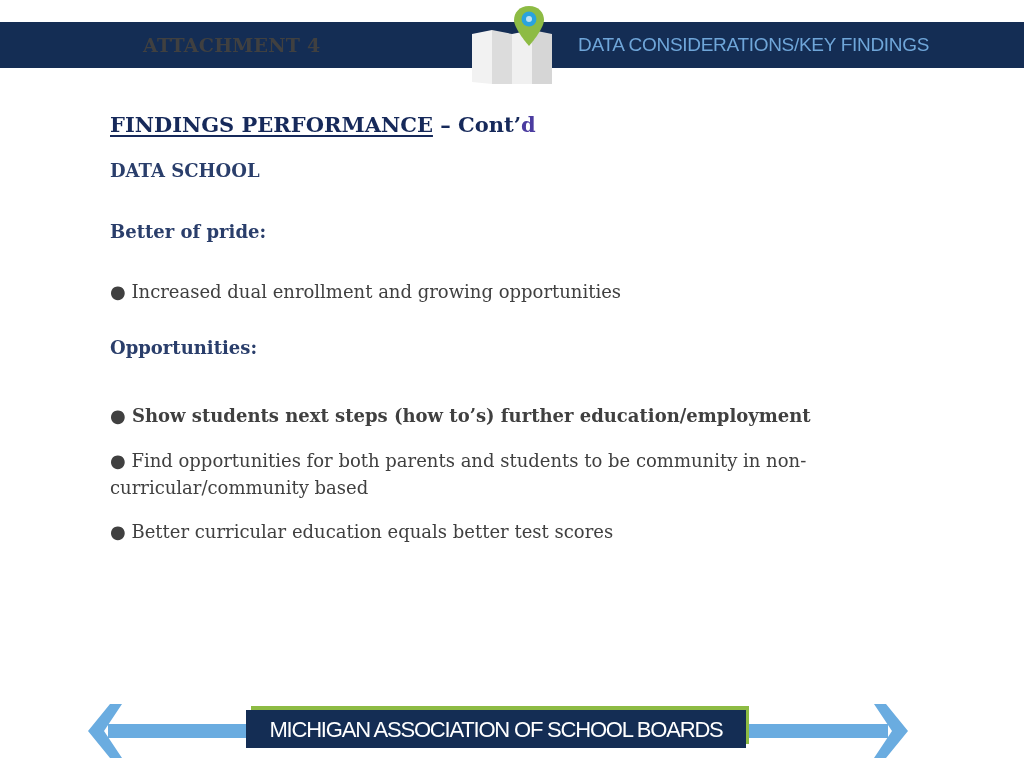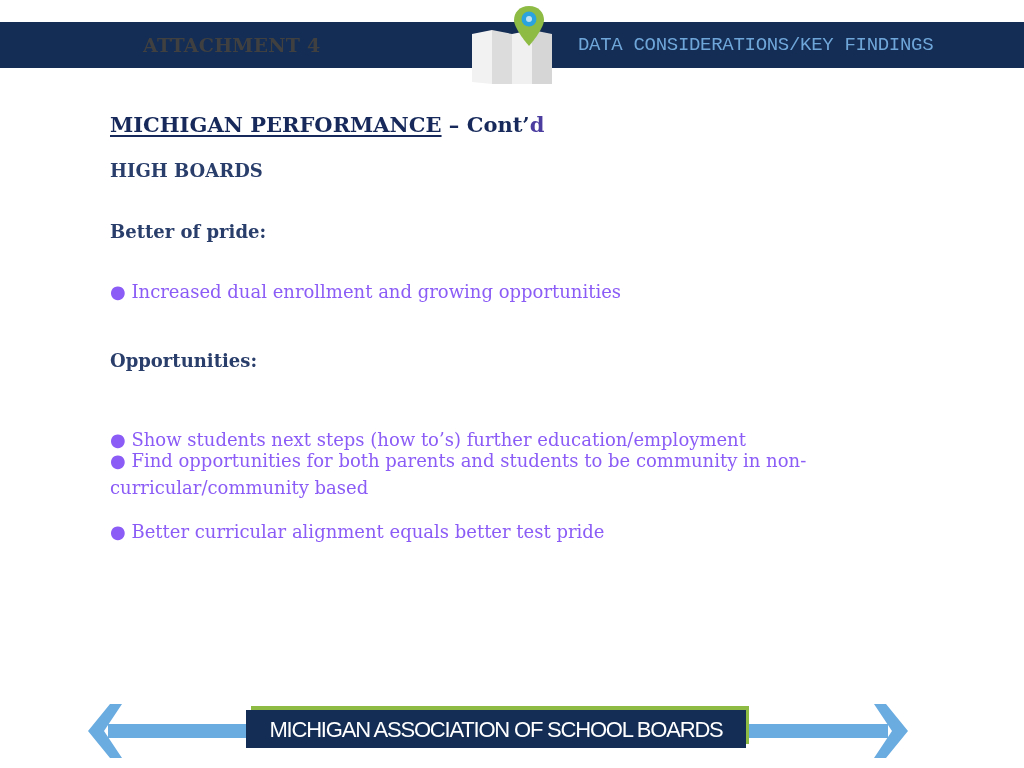--- a/index.html
+++ b/index.html
@@ -1,26 +1,26 @@
 <!DOCTYPE html>
 <html><head>
 <meta charset="utf-8">
 <style>
   html, body { margin: 0; padding: 0; }
   body { width: 1024px; height: 768px; background: #ffffff; position: relative; overflow: hidden; font-family: "DejaVu Serif", serif; }
   .header-bar { position: absolute; left: 0; top: 22px; width: 1024px; height: 46px; background: #142d54; }
   .header-left { position: absolute; left: 143px; top: 22px; height: 46px; line-height: 46px; color: #404040; font-weight: bold; font-size: 19px; font-family: "DejaVu Serif", serif; letter-spacing: 0.2px; }
-  .header-right { position: absolute; left: 578px; top: 22px; height: 46px; line-height: 46px; color: #6fa6d9; font-size: 19px; font-family: Liberation Mono, monospace; letter-spacing: -0.3px; }
+  .header-right { position: absolute; left: 578px; top: 22px; height: 46px; line-height: 46px; color: #6fa6d9; font-size: 19px; font-family: Liberation Sans, sans-serif; letter-spacing: -0.3px; }
   .map-icon { position: absolute; left: 470px; top: 4px; width: 86px; height: 80px; }
   .content { position: absolute; left: 110px; top: 0; width: 860px; }
   .title { position: absolute; top: 112px; left: 0; font-weight: bold; font-size: 21px; color: #16295a; white-space: nowrap; }
   .title .u { text-decoration: underline; text-underline-offset: 3px; }
   .title .d { color: #4b3ca0; }
   .sub { position: absolute; left: 0; font-weight: bold; font-size: 18px; color: #2a3e6b; white-space: nowrap; }
-  .bullet { position: absolute; left: 0; font-size: 18px; color: #8b5cf6; line-height: 27px; width: 760px; }
+  .bullet { position: absolute; left: 0; font-size: 18px; color: #404040; line-height: 27px; width: 760px; }
   .footer-arrow { position: absolute; left: 88px; top: 704px; width: 820px; height: 54px; }
   .footer-box-green { position: absolute; left: 251px; top: 706px; width: 498px; height: 38px; background: #8dbb44; }
   .footer-box { position: absolute; left: 246px; top: 710px; width: 500px; height: 38px; background: #142d54; color: #ffffff; font-family: "Liberation Sans", sans-serif; font-size: 22px; line-height: 40px; text-align: center; letter-spacing: -1.2px; }
 </style>
 </head>
 <body>
 
 <div class="header-bar"></div>
 <div class="header-left">ATTACHMENT 4</div>
 <div class="header-right">DATA CONSIDERATIONS/KEY FINDINGS</div>
@@ -30,29 +30,29 @@
   <polygon points="22,26 42,30 42,80 22,80" fill="#dcdcdc"></polygon>
   <polygon points="42,30 62,26 62,80 42,80" fill="#f0f0f0"></polygon>
   <polygon points="62,26 82,30 82,80 62,80" fill="#d6d6d6"></polygon>
   <path d="M59,2 C49,2 44,9 44,16 C44,25 59,42 59,42 C59,42 74,25 74,16 C74,9 69,2 59,2 Z" fill="#8dbb44"></path>
   <circle cx="59" cy="15" r="7.5" fill="#2aa3de"></circle>
   <circle cx="59" cy="15" r="3" fill="#bfe3f5"></circle>
 </svg>
 
 <div class="content">
   <div class="title">
-    <span class="u">MICHIGAN PERFORMANCE</span><span> – Cont’</span><span class="d">d</span>
+    <span class="u">FINDINGS PERFORMANCE</span><span> – Cont’</span><span class="d">d</span>
   </div>
-  <div class="sub" style="top:160px;">HIGH BOARDS</div>
+  <div class="sub" style="top:160px;">DATA SCHOOL</div>
   <div class="sub" style="top:221px;">Better of pride:</div>
   <div class="bullet" style="top:278px;">● Increased dual enrollment and growing opportunities</div>
-  <div class="sub" style="top:350px;">Opportunities:</div>
-  <div class="bullet" style="top:426px;">● Show students next steps (how to’s) further education/employment</div>
+  <div class="sub" style="top:337px;">Opportunities:</div>
+  <div class="bullet" style="top:402px;font-weight:bold;">● Show students next steps (how to’s) further education/employment</div>
   <div class="bullet" style="top:447px;">● Find opportunities for both parents and students to be community in non-curricular/community based</div>
-  <div class="bullet" style="top:518px;">● Better curricular alignment equals better test pride</div>
+  <div class="bullet" style="top:518px;">● Better curricular education equals better test scores</div>
 </div>
 
 <svg class="footer-arrow" viewBox="0 0 820 54">
   <rect x="20" y="20" width="780" height="14" fill="#6aace0"></rect>
   <polygon points="0,27 22,0 34,0 16,27 34,54 22,54" fill="#6aace0"></polygon>
   <polygon points="820,27 798,0 786,0 804,27 786,54 798,54" fill="#6aace0"></polygon>
 </svg>
 <div class="footer-box-green"></div>
 <div class="footer-box">MICHIGAN ASSOCIATION OF SCHOOL BOARDS</div>
 

